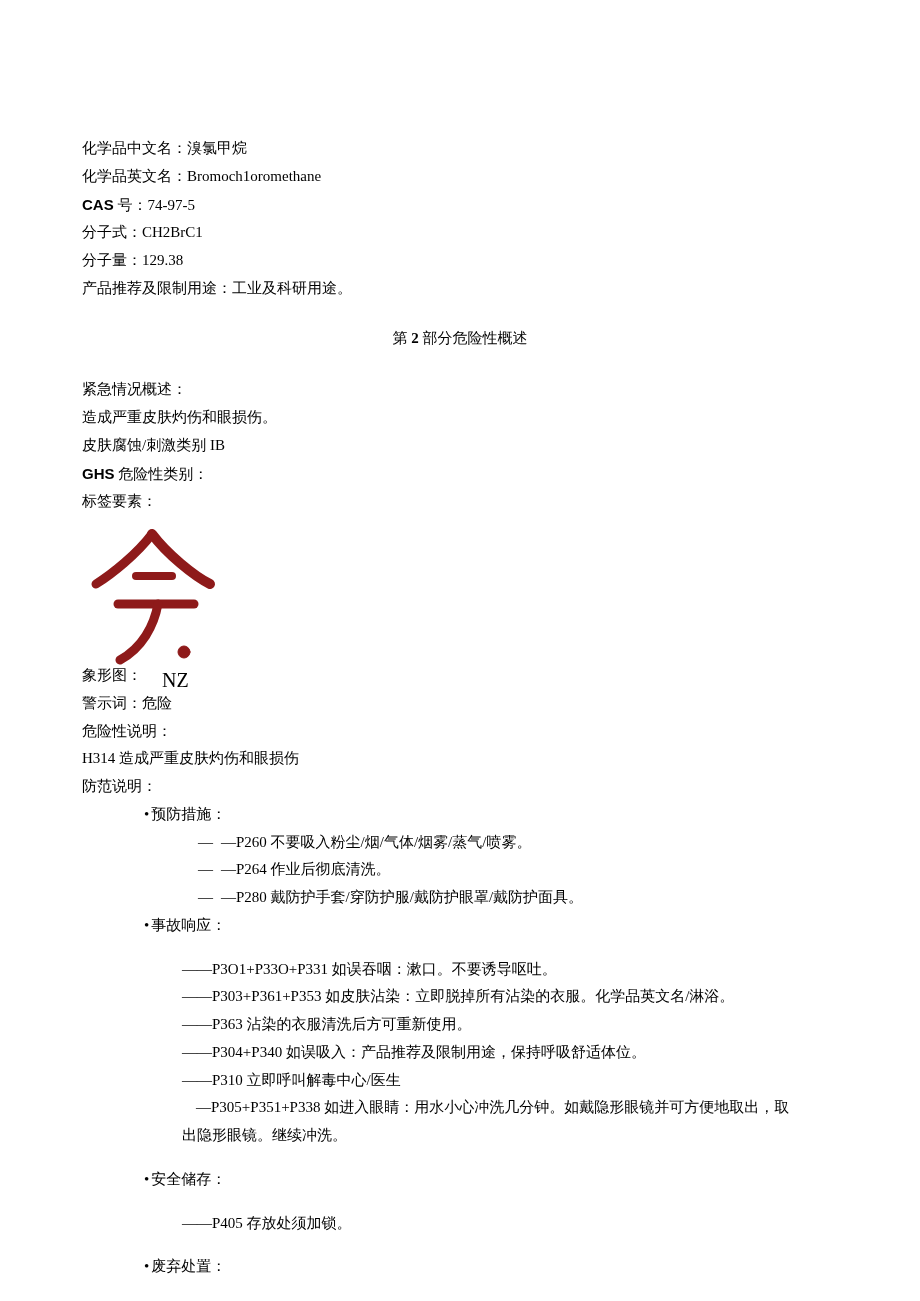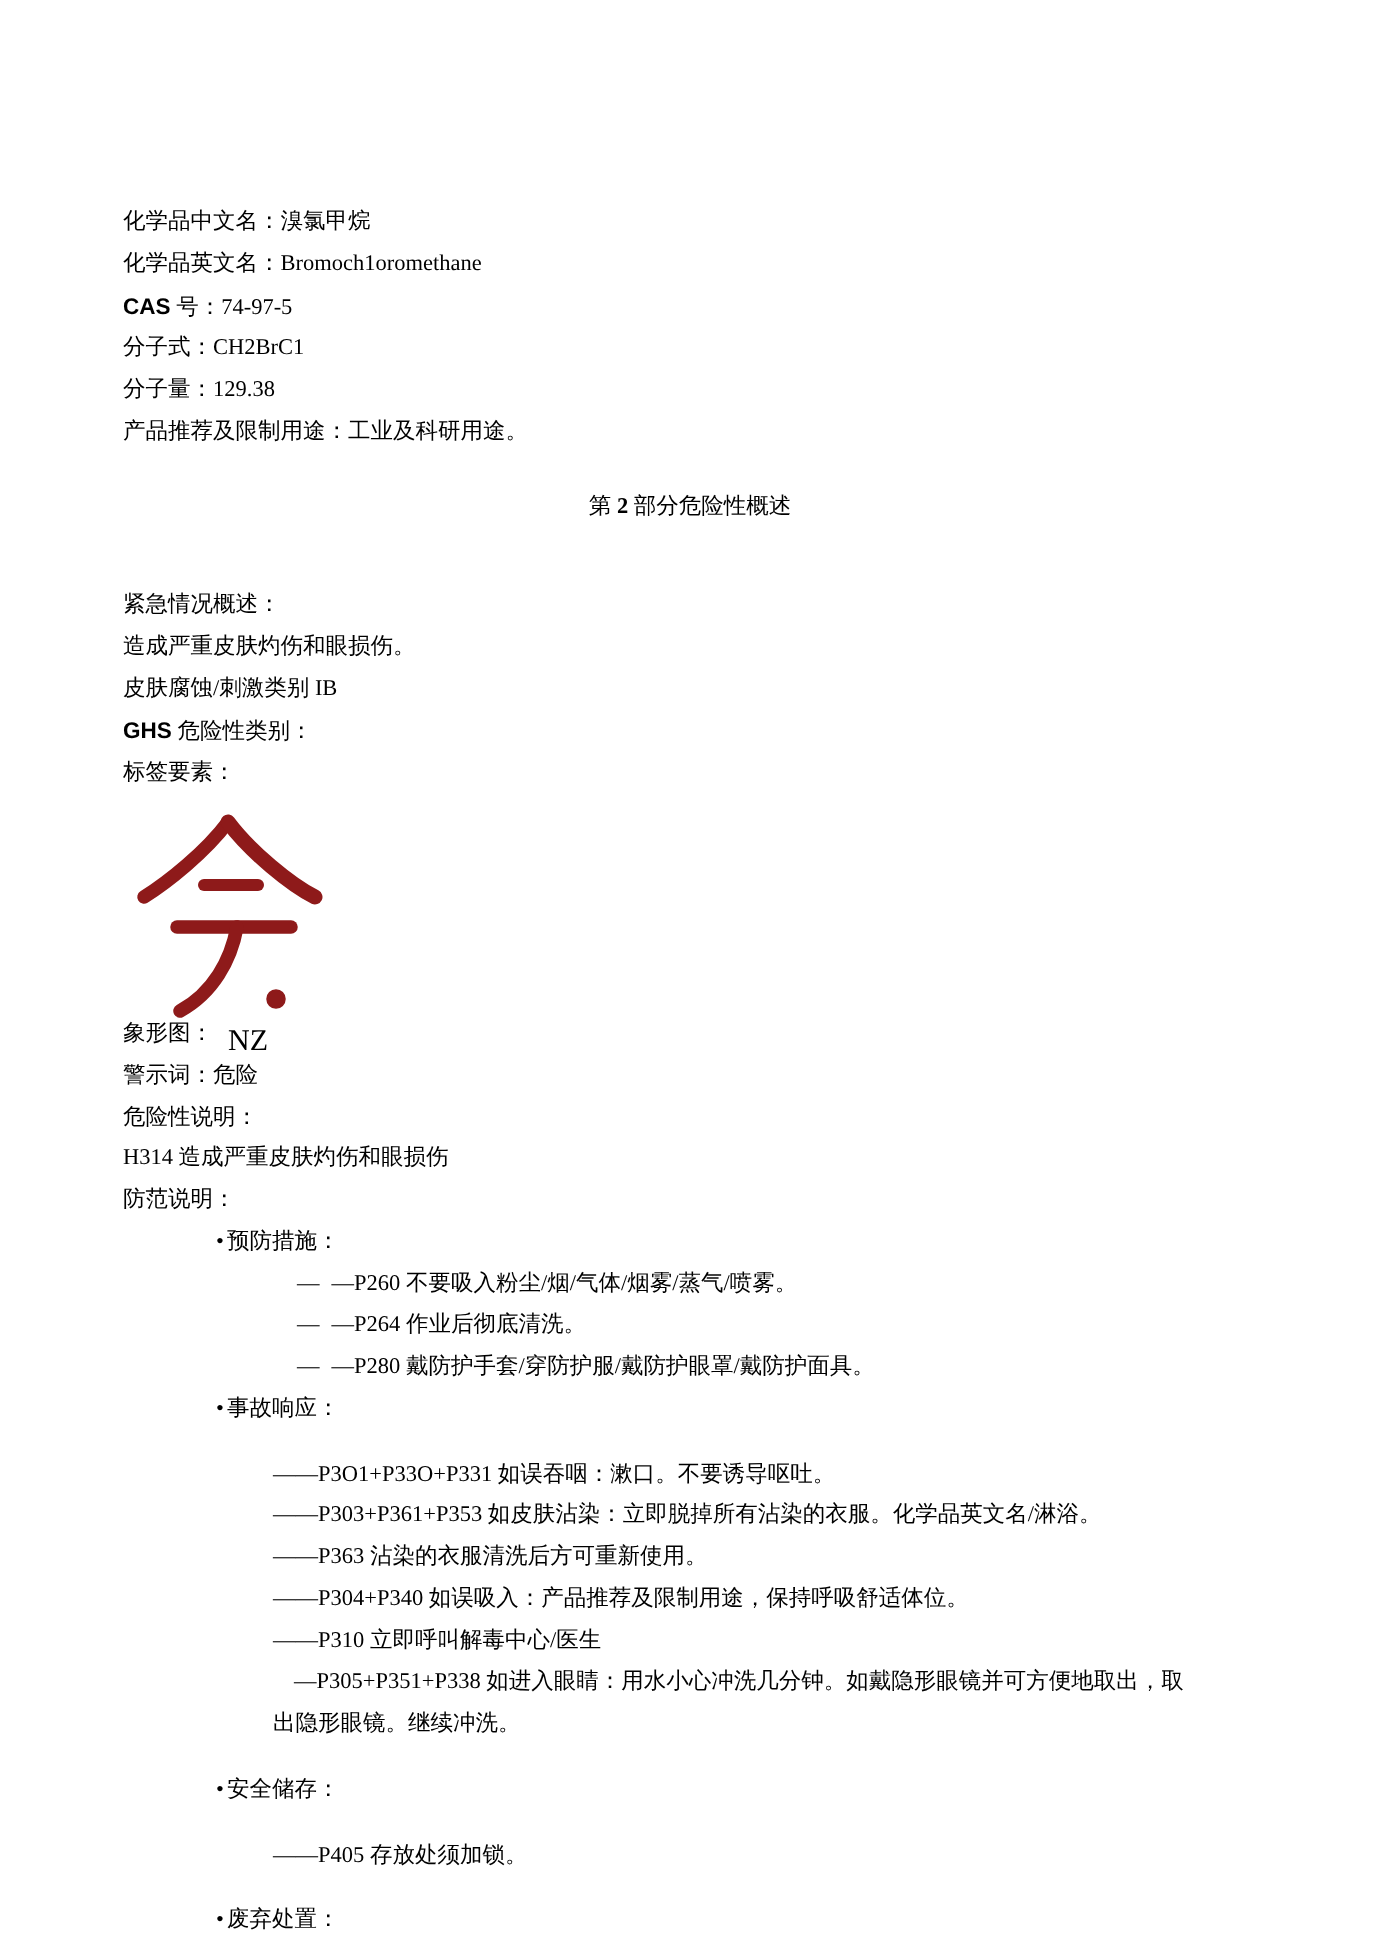--- a/index.html
+++ b/index.html
@@ -14,35 +14,35 @@
   .page {
     width: 920px;
     min-height: 1301px;
     box-sizing: border-box;
     padding: 135px 82px 40px 82px;
   }
   .line { margin: 0; }
   .bold { font-weight: bold; font-family: "SimHei", "黑体", sans-serif, serif; }
   .section-title {
     text-align: center;
-    margin: 22px 0 38px 0;
+    margin: 22px 0 24px 0;
   }
   .section-title .num { font-weight: bold; font-family: Times, serif; }
   .pictogram-block {
     margin: 10px 0 0 0;
   }
   .pictogram {
     width: 140px;
     height: 140px;
     display: block;
   }
   .pic-line {
     display: flex;
     align-items: flex-end;
-    gap: 10px;
+    gap: 20px;
     margin-top: -4px;
   }
   .nz {
     font-family: "Times New Roman", Times, serif;
     font-size: 20px;
     line-height: 1;
   }
   .bullets {
     padding-left: 62px;
   }

